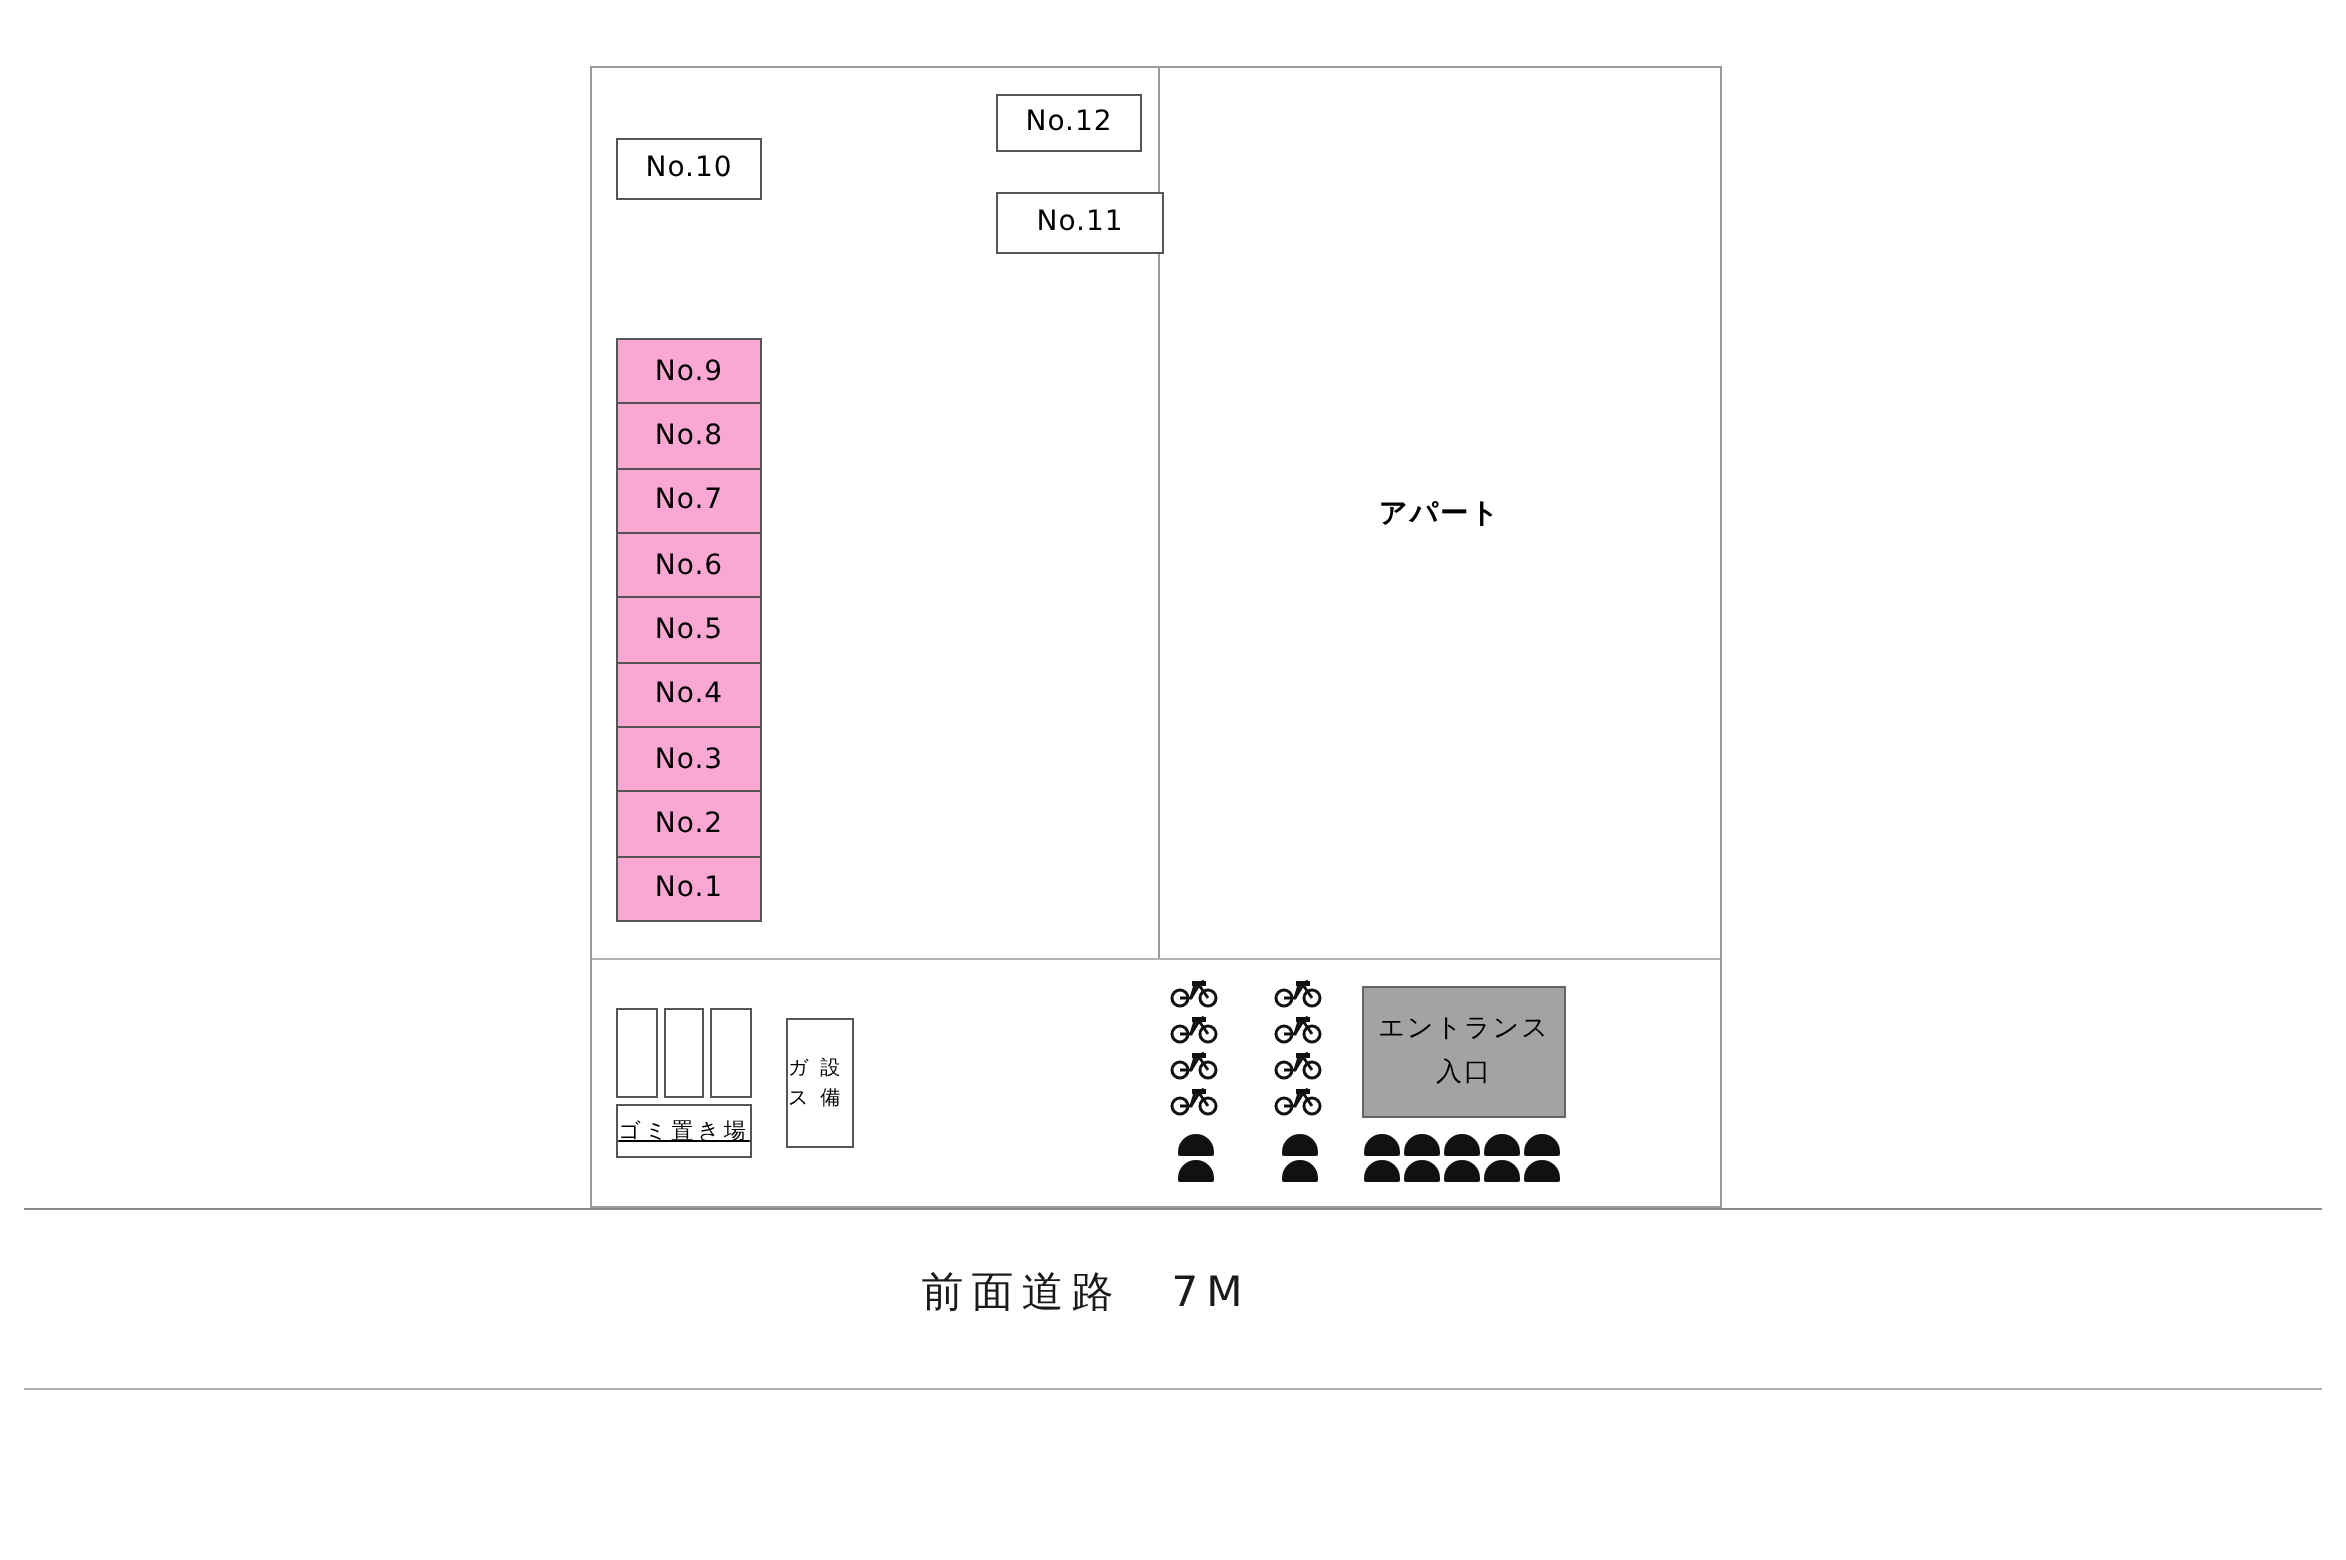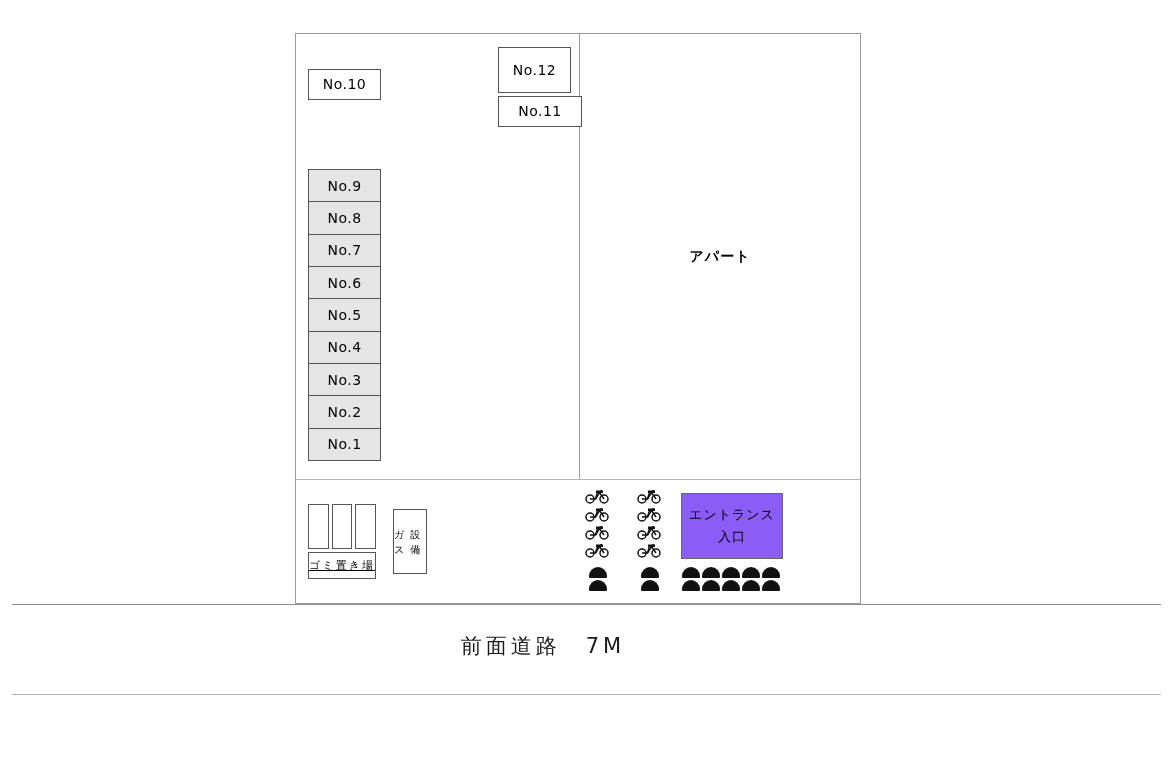--- a/index.html
+++ b/index.html
@@ -78,21 +78,21 @@
 
   
   .stall-column {
     position: absolute;
     left: 12px;
     top: 135px;
     width: 73px;
     height: 292px;
     box-sizing: border-box;
     border: 1px solid #555555;
-    background: #e5e5e5;
+    background: #f9a8d4;
     display: flex;
     flex-direction: column;
   }
   .stall-column .stall-cell {
     flex: 1 1 0;
     border-bottom: 1px solid #555555;
     display: flex;
     align-items: center;
     justify-content: center;
     font-size: 14px;
@@ -178,21 +178,21 @@
 
   
   .entrance-box {
     position: absolute;
     left: 385px;
     top: 459px;
     width: 102px;
     height: 66px;
     box-sizing: border-box;
     border: 1px solid #666666;
-    background: #8b5cf6;
+    background: #a3a3a3;
     display: flex;
     flex-direction: column;
     align-items: center;
     justify-content: center;
     font-size: 13px;
     line-height: 1.7;
     letter-spacing: 1px;
     white-space: nowrap;
     color: #000000;
   }
@@ -248,21 +248,21 @@
 
     <div class="site-inner-line-v"></div>
     <div class="site-inner-line-h"></div>
 
     <div class="apartment-label">アパート</div>
 
     <div class="box stall" style="left:12px; top:35px; width:73px; height:31px;">
       <span class="stall-num">No.10</span>
     </div>
 
-    <div class="box stall" style="left:202px; top:13px; width:73px; height:46px;">
+    <div class="box stall" style="left:202px; top:13px; width:73px; height:29px;">
       <span class="stall-num">No.12</span>
     </div>
 
     <div class="box stall" style="left:202px; top:62px; width:84px; height:31px;">
       <span class="stall-num">No.11</span>
     </div>
 
     <div class="stall-column">
       <div class="stall-cell">
         <span>No.9</span>

